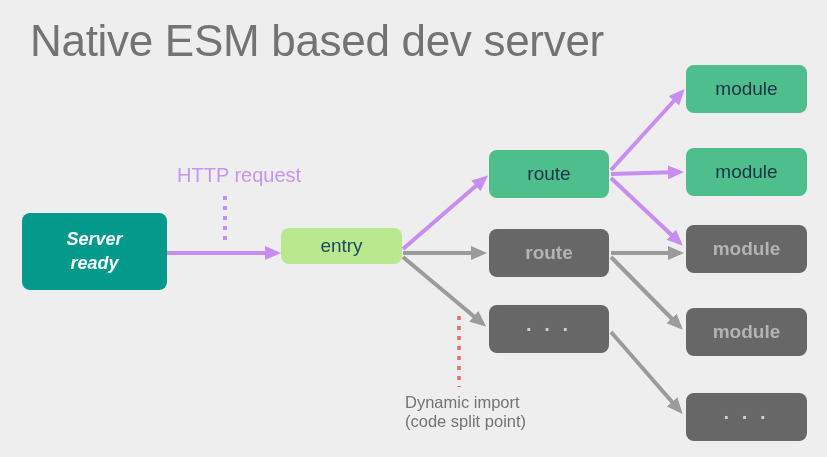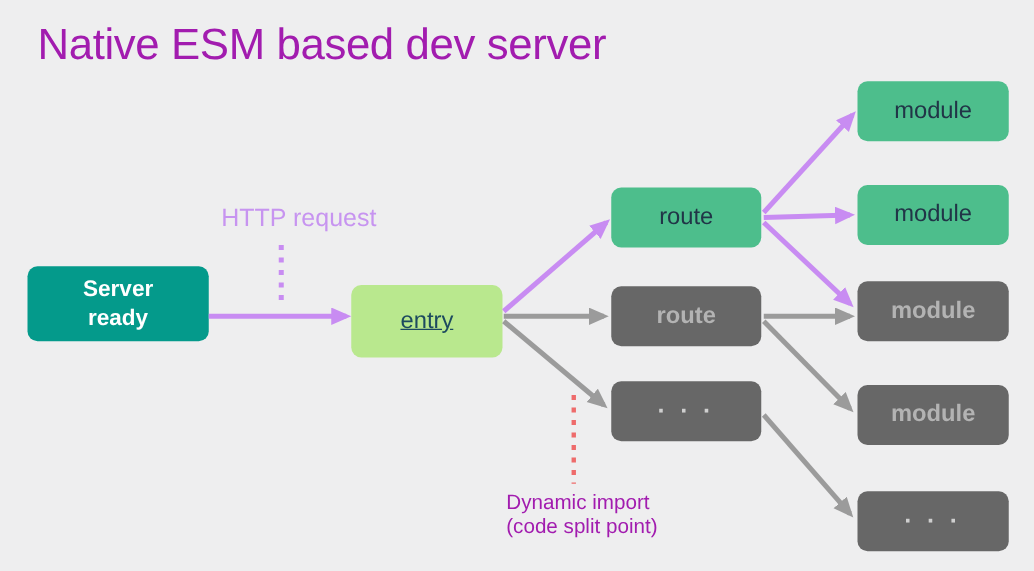--- a/index.html
+++ b/index.html
@@ -8,24 +8,24 @@
     width: 827px;
     height: 457px;
     background: #eeeeef;
     font-family: "Liberation Sans", sans-serif;
     overflow: hidden;
   }
   .title {
     position: absolute;
     left: 30px;
     top: 16px;
-    font-size: 35px;
+    font-size: 44px;
     font-weight: 500;
     letter-spacing: -0.3px;
-    color: #a21caf;
+    color: #737373;
     white-space: nowrap;
   }
   .node {
     position: absolute;
     border-radius: 8px;
     display: flex;
     align-items: center;
     justify-content: center;
     text-align: center;
     white-space: pre-line;
@@ -63,36 +63,36 @@
     top: 164px;
     font-size: 20px;
     color: #c794f0;
     white-space: nowrap;
   }
   .lbl-red {
     position: absolute;
     left: 405px;
     top: 393px;
     font-size: 16.5px;
-    color: #a21caf;
+    color: #737373;
     line-height: 19px;
     white-space: pre-line;
   }
   .arrows {
     position: absolute;
     left: 0;
     top: 0;
     width: 827px;
     height: 457px;
     pointer-events: none;
   }
 
   
-  .n-server  { left: 22px;  top: 213px; width: 145px; height: 60px; }
-  .n-entry   { left: 281px; top: 228px; width: 121px; height: 58px; text-decoration: underline; }
+  .n-server  { left: 22px;  top: 213px; width: 145px; height: 77px; font-style: italic; }
+  .n-entry   { left: 281px; top: 228px; width: 121px; height: 36px; }
   .n-route1  { left: 489px; top: 150px; width: 120px; height: 48px; }
   .n-route2  { left: 489px; top: 229px; width: 120px; height: 48px; }
   .n-dotsmid { left: 489px; top: 305px; width: 120px; height: 48px; }
   .n-mod1    { left: 686px; top: 65px;  width: 121px; height: 48px; }
   .n-mod2    { left: 686px; top: 148px; width: 121px; height: 48px; }
   .n-mod3    { left: 686px; top: 225px; width: 121px; height: 48px; }
   .n-mod4    { left: 686px; top: 308px; width: 121px; height: 48px; }
   .n-dotsbot { left: 686px; top: 393px; width: 121px; height: 48px; }
 </style>
 </head>

